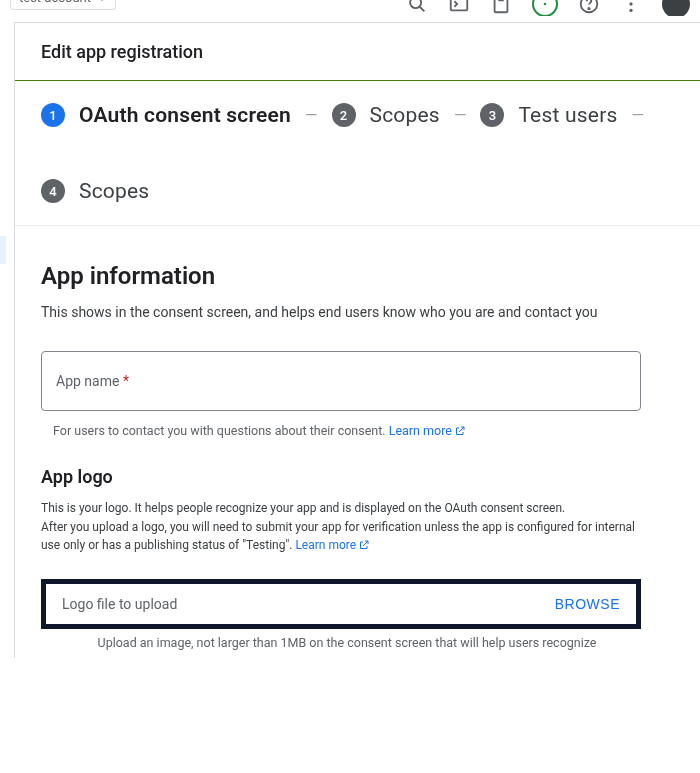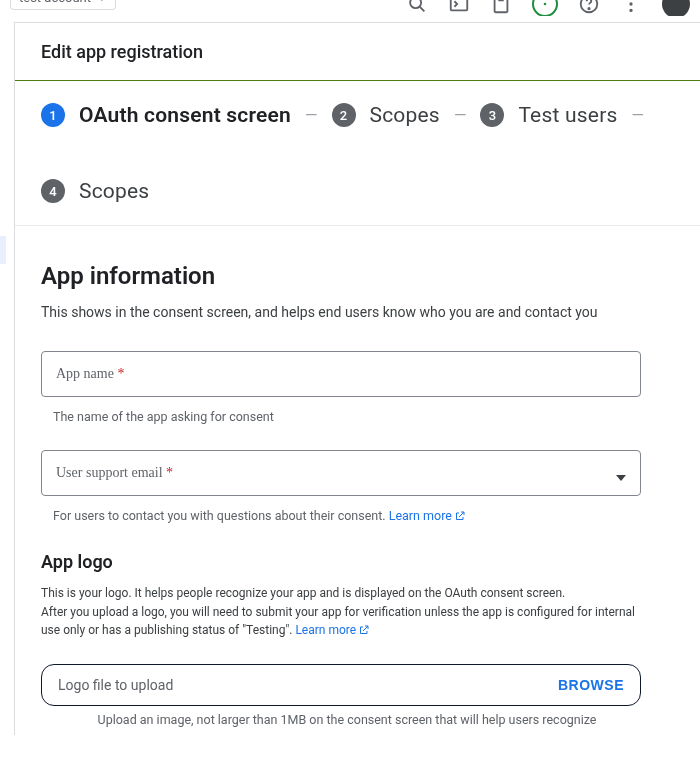--- a/index.html
+++ b/index.html
@@ -87,28 +87,27 @@
       margin-bottom: 28px;
     }
     .form-field {
       position: relative;
       margin-bottom: 6px;
     }
     .outlined-input {
       width: 600px;
       border: 1px solid #80868b;
       border-radius: 4px;
-      padding: 14px 14px;
+      padding: 21px 14px;
       font-size: 14px;
       color: #5f6368;
       background: #fff;
       display: flex;
-      align-items: flex-end;
+      align-items: flex-start;
       justify-content: space-between;
-      font-family: Liberation Serif, serif;
     }
     .outlined-input .label { color: #5f6368; }
     .req { color: #c5221f; }
     .dropdown-arrow {
       width: 0; height: 0;
       border-left: 5px solid transparent;
       border-right: 5px solid transparent;
       border-top: 6px solid #3c4043;
     }
     .helper {
@@ -119,30 +118,30 @@
     .ext-icon { display:inline-block; vertical-align: -2px; margin-left:2px; }
     .subsection-title {
       font-size: 18px; font-weight: 600; margin-top: 6px; margin-bottom: 12px;
     }
     .logo-desc {
       font-size: 12px; color: #3c4043; line-height: 1.55; max-width: 610px;
       margin-bottom: 22px;
     }
     .upload-field {
       width: 600px;
-      border: 1px solid #0f172a;
-      border-radius: 13px;
+      border: 5px solid #0f172a;
+      border-radius: 0;
       padding: 12px 16px;
       display: flex;
       align-items: center;
       justify-content: space-between;
     }
     .upload-label { color: #5f6368; font-size: 14px; }
     .browse-btn {
-      color: #1a73e8; font-weight: 700; font-size: 14px; letter-spacing: 0.5px;
+      color: #1a73e8; font-weight: 400; font-size: 14px; letter-spacing: 0.5px;
       background: none; border: none; cursor: pointer; text-align: right;
     }
     .upload-helper {
       font-size: 12.5px; color: #5f6368; padding: 6px 0 0 12px;
       max-width: 600px;
       text-align: center;
     }
     .left-blue-strip {
       position: absolute;
       left: 0; top: 236px; width: 6px; height: 28px;
@@ -230,28 +229,21 @@
   <div class="content">
 
     <div class="section-title">App information</div>
     <div class="section-desc">This shows in the consent screen, and helps end users know who you are and contact you</div>
 
     <div class="form-field">
       <div class="outlined-input">
         <span class="label"><span>App name</span> <span class="req">*</span></span>
       </div>
     </div>
-    <div class="helper">The name of the app asking for consent</div>
-
-    <div class="form-field">
-      <div class="outlined-input">
-        <span class="label"><span>User support email</span> <span class="req">*</span></span>
-        <span class="dropdown-arrow"></span>
-      </div>
-    </div>
+
     <div class="helper">
       <span>For users to contact you with questions about their consent. </span><a href="#" class="link"><span>Learn more</span><span class="ext-icon"><svg width="12" height="12" viewBox="0 0 24 24" fill="none" stroke="#1a73e8" stroke-width="2">
               <path d="M14 4h6v6"></path>
               <path d="M20 4L10 14"></path>
               <path d="M18 14v5H5V6h5"></path>
             </svg></span></a>
     </div>
 
     <div class="subsection-title">App logo</div>
     <div class="logo-desc">

